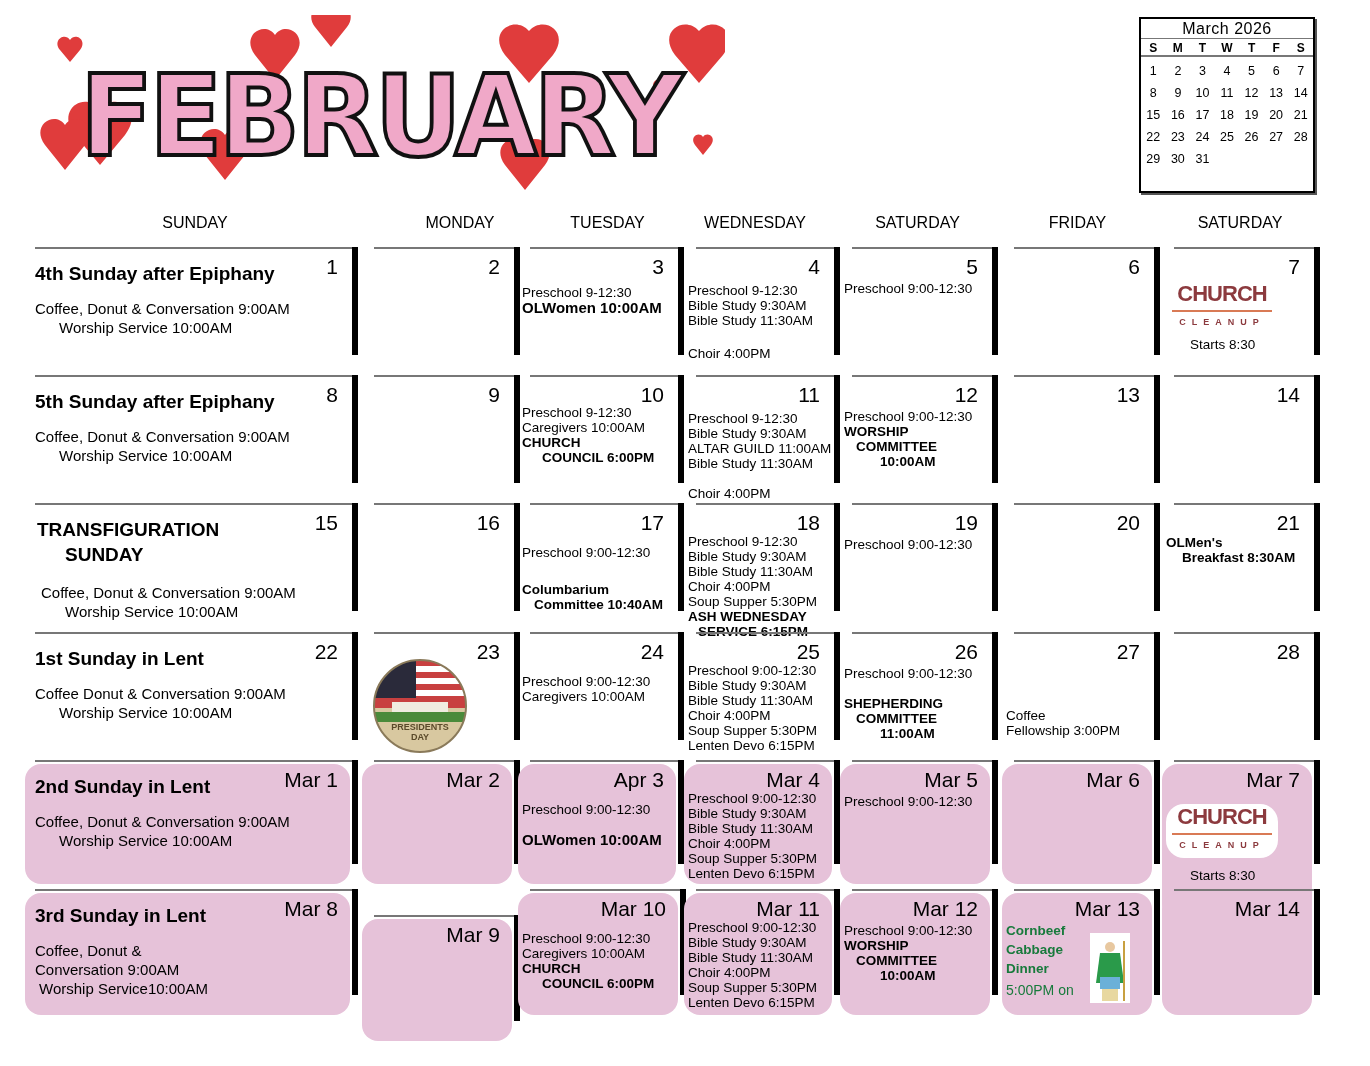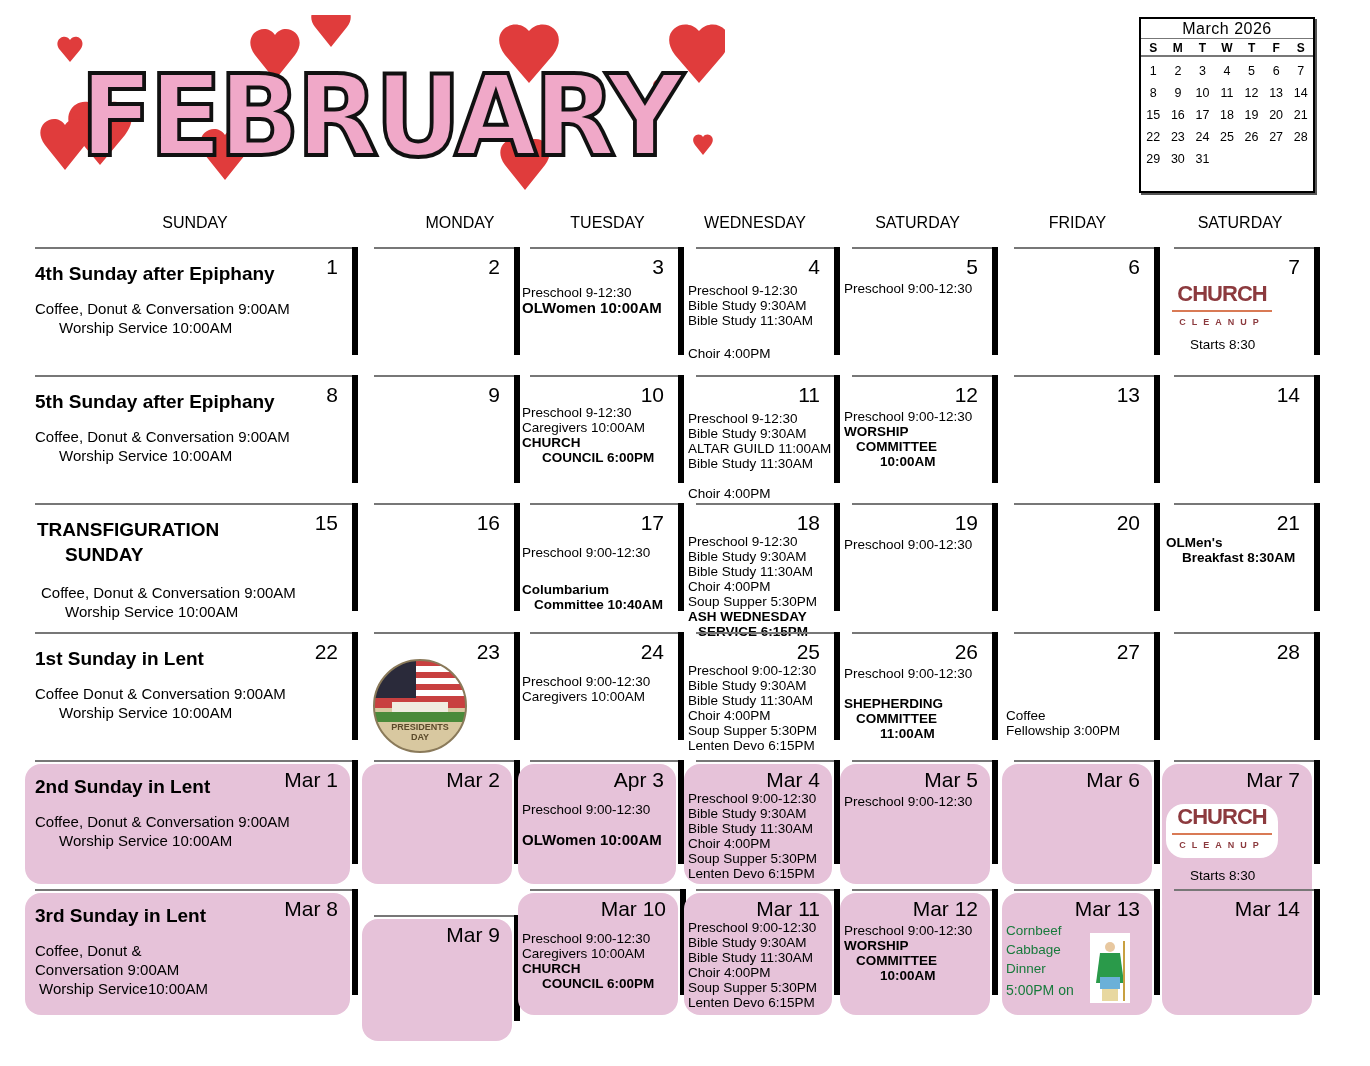--- a/index.html
+++ b/index.html
@@ -24,21 +24,21 @@
   .cell { position: absolute; }
   .cell .topline { position: absolute; left: 0; right: 0; top: 0; height: 2px; background: #777; }
   .cell .rbar { position: absolute; top: 0; width: 6px; background: #000; }
   .cell .inner { position: absolute; left: 0; top: 4px; right: 8px; bottom: 0; }
   .cell.pink .inner { background: #e6c2d9; border-radius: 16px; }
   .num { position: absolute; right: 12px; top: 4px; font-size: 21px; }
   .ev { position: absolute; font-size: 13.5px; line-height: 15px; white-space: nowrap; }
   .ev.b { font-weight: bold; }
   .title { position: absolute; left: 10px; top: 12px; font-size: 19px; font-weight: bold; white-space: nowrap; }
   .sun-ev { position: absolute; left: 10px; font-size: 15px; line-height: 19px; white-space: nowrap; }
-  .green { color: #187a3c; font-weight: normal; font-size: 13.5px; line-height: 19px; }
+  .green { color: #187a3c; font-weight: bold; font-size: 13.5px; line-height: 19px; }
 
   .img-box { position: absolute; }
 </style>
 </head>
 <body>
 
 <div class="banner">
   <svg viewBox="0 0 690 175">
     <g fill="#e03c3c">
       <path d="M40 120 c-20 -25 10 -45 25 -25 c15 -20 45 0 25 25 l-25 30 z"></path>

